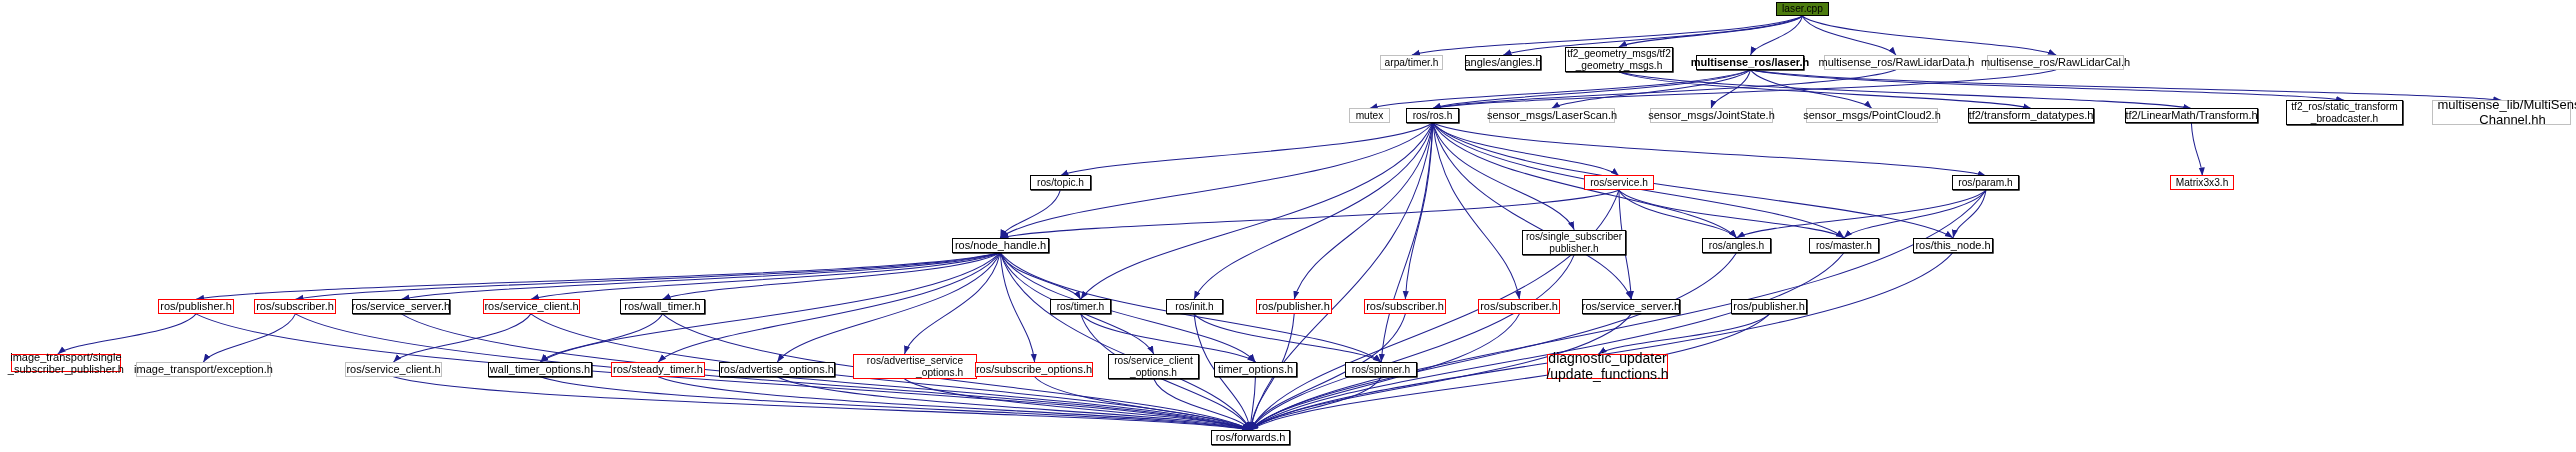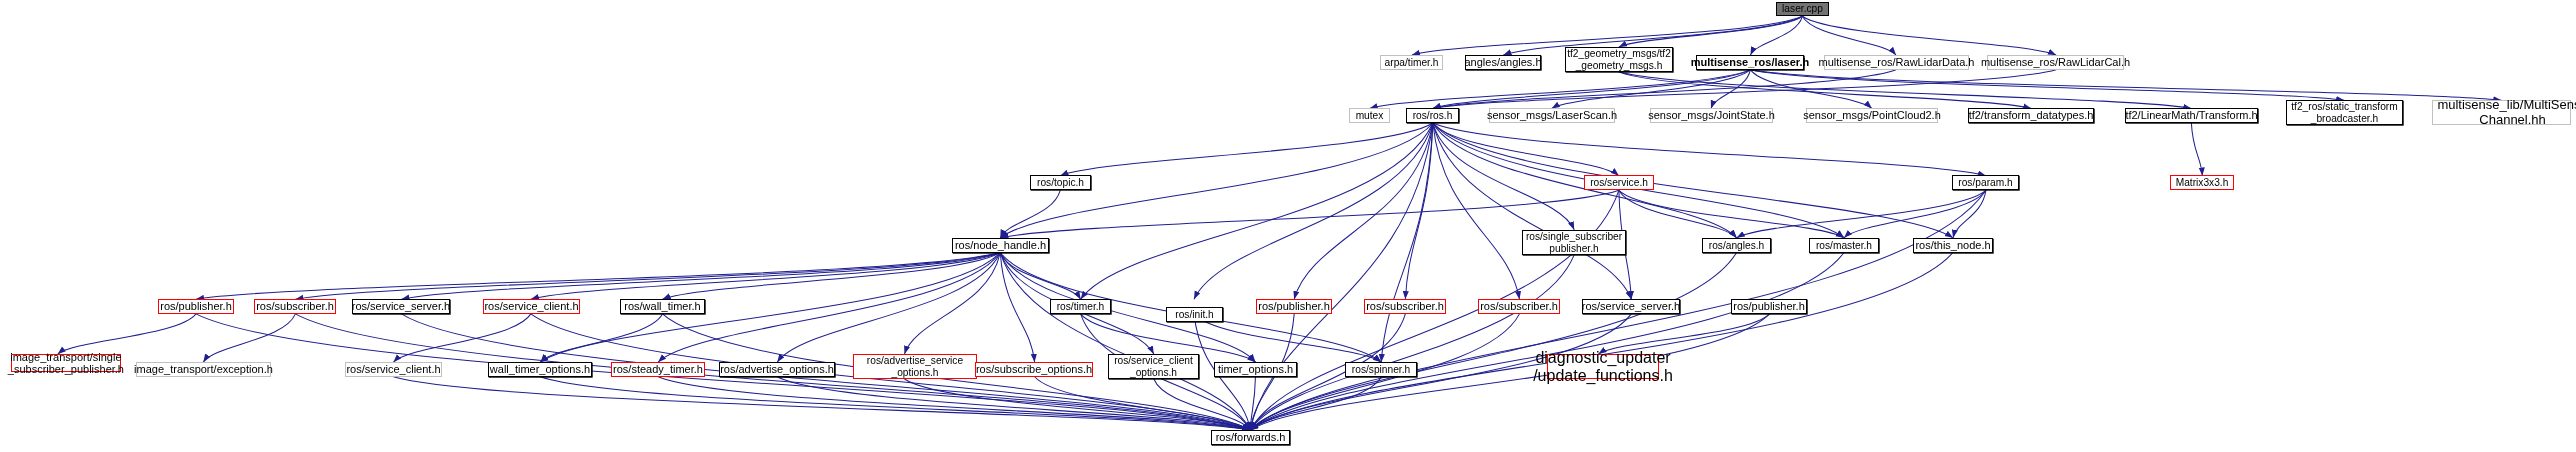--- a/index.html
+++ b/index.html
@@ -22,21 +22,21 @@
     line-height:1.12;
     font-size:11px;
     color:#000000;
     background:#ffffff;
     border:0.7px solid #000000;
     white-space:pre-line;
     padding:0.7px 2.9px;
     z-index:5;
   }
   .node.root{
-    background:#737373;
+    background:#4d7c0f;
     border:0.7px solid #000000;
   }
   .node.red{ border:0.7px solid #ff0000; }
   .node.grey{ border:0.7px solid #c0c0c0; }
   .node.bold{ border:0.7px solid #000000; box-shadow:0.7px 0.7px 0 0 #000; }
 </style>
 </head>
 <body>
 
 <div id="canvas">
@@ -169,38 +169,38 @@
 publisher.h</div>
       <div class="node bold" style="left: 1702px; top: 238px; width: 69px; height: 14.6px; font-size: 10.2px;">ros/angles.h</div>
       <div class="node bold" style="left: 1809px; top: 238px; width: 70px; height: 14.6px; font-size: 10.2px;">ros/master.h</div>
       <div class="node bold" style="left: 1913px; top: 238px; width: 80px; height: 14.6px;">ros/this_node.h</div>
       <div class="node red" style="left: 158px; top: 299px; width: 76px; height: 14.6px;">ros/publisher.h</div>
       <div class="node red" style="left: 254px; top: 299px; width: 82px; height: 14.6px;">ros/subscriber.h</div>
       <div class="node bold" style="left: 352px; top: 299px; width: 98px; height: 14.6px;">ros/service_server.h</div>
       <div class="node red" style="left: 483px; top: 299px; width: 97px; height: 14.6px;">ros/service_client.h</div>
       <div class="node bold" style="left: 620px; top: 299px; width: 85px; height: 14.6px;">ros/wall_timer.h</div>
       <div class="node bold" style="left: 1050px; top: 299px; width: 61px; height: 14.6px; font-size: 10.2px;">ros/timer.h</div>
-      <div class="node bold" style="left: 1166px; top: 299px; width: 57px; height: 14.6px; font-size: 10.2px; margin-top: 8px;">ros/init.h</div>
+      <div class="node bold" style="left: 1166px; top: 299px; width: 57px; height: 14.6px; font-size: 10.2px;">ros/init.h</div>
       <div class="node red" style="left: 1256px; top: 299px; width: 76px; height: 14.6px;">ros/publisher.h</div>
       <div class="node red" style="left: 1364px; top: 299px; width: 82px; height: 14.6px;">ros/subscriber.h</div>
       <div class="node red" style="left: 1478px; top: 299px; width: 82px; height: 14.6px;">ros/subscriber.h</div>
       <div class="node bold" style="left: 1582px; top: 299px; width: 98px; height: 14.6px;">ros/service_server.h</div>
       <div class="node bold" style="left: 1731px; top: 299px; width: 76px; height: 14.6px;">ros/publisher.h</div>
       <div class="node red" style="left: 2.9px; top: 354px; width: 110px; height: 18px; font-size: 11px; margin-left: 8px;">image_transport/single
 _subscriber_publisher.h</div>
       <div class="node grey" style="left: 136px; top: 362px; width: 135px; height: 14.6px;">image_transport/exception.h</div>
       <div class="node grey" style="left: 345px; top: 362px; width: 97px; height: 14.6px;">ros/service_client.h</div>
       <div class="node bold" style="left: 488px; top: 362px; width: 104px; height: 14.6px;">wall_timer_options.h</div>
       <div class="node red" style="left: 611px; top: 362px; width: 94px; height: 14.6px;">ros/steady_timer.h</div>
       <div class="node bold" style="left: 719px; top: 362px; width: 116px; height: 14.6px;">ros/advertise_options.h</div>
-      <div class="node red" style="left: 853px; top: 354px; width: 124px; height: 25px; font-size: 10.2px;">ros/advertise_service
+      <div class="node red" style="left: 853px; top: 354px; width: 124px; height: 25px; font-size: 10.2px; text-align: right;">ros/advertise_service
 _options.h</div>
       <div class="node red" style="left: 975px; top: 362px; width: 118px; height: 14.6px;">ros/subscribe_options.h</div>
       <div class="node bold" style="left: 1108px; top: 354px; width: 91px; height: 25px; font-size: 10.2px;">ros/service_client
 _options.h</div>
       <div class="node bold" style="left: 1214px; top: 362px; width: 83px; height: 14.6px;">timer_options.h</div>
       <div class="node bold" style="left: 1345px; top: 362px; width: 72px; height: 14.6px; font-size: 10.2px;">ros/spinner.h</div>
-      <div class="node red" style="left: 1547px; top: 354px; width: 112px; height: 25px; font-size: 16px;">diagnostic_updater
+      <div class="node red" style="left: 1547px; top: 354px; width: 121px; height: 25px; font-size: 14px;">diagnostic_updater
 /update_functions.h</div>
       <div class="node bold" style="left: 1211px; top: 430px; width: 79px; height: 14.6px;">ros/forwards.h</div>
     </div>
 </div>
 
 
 </body></html>

